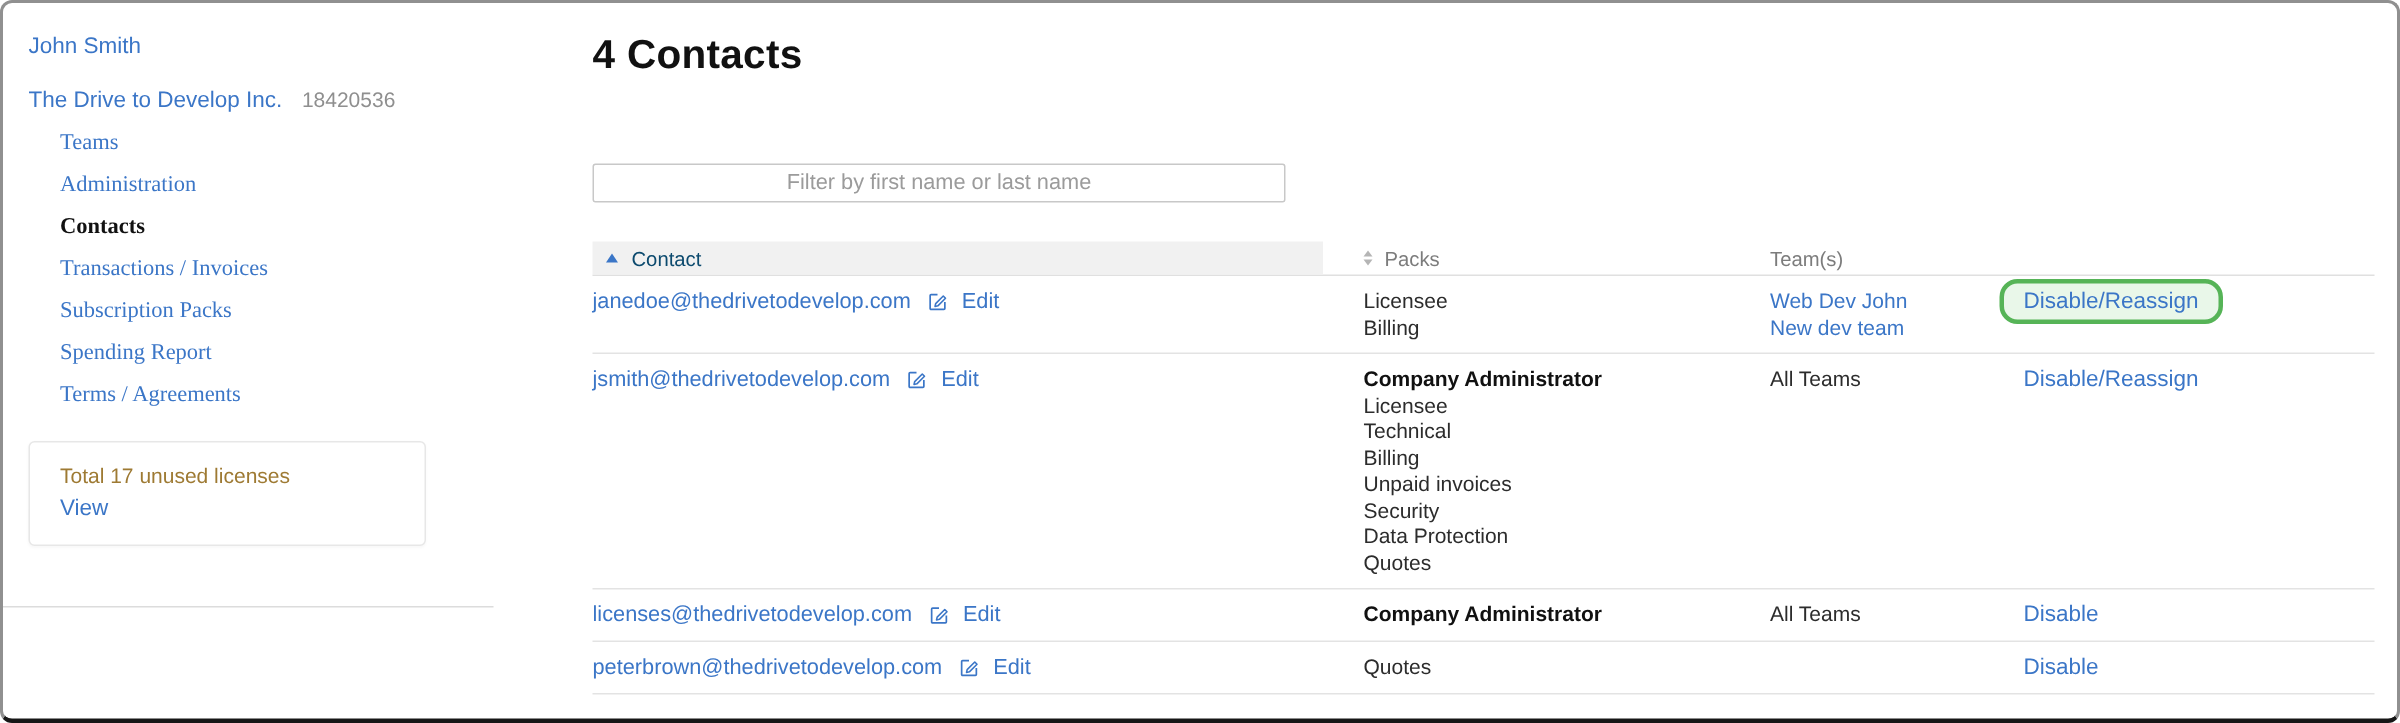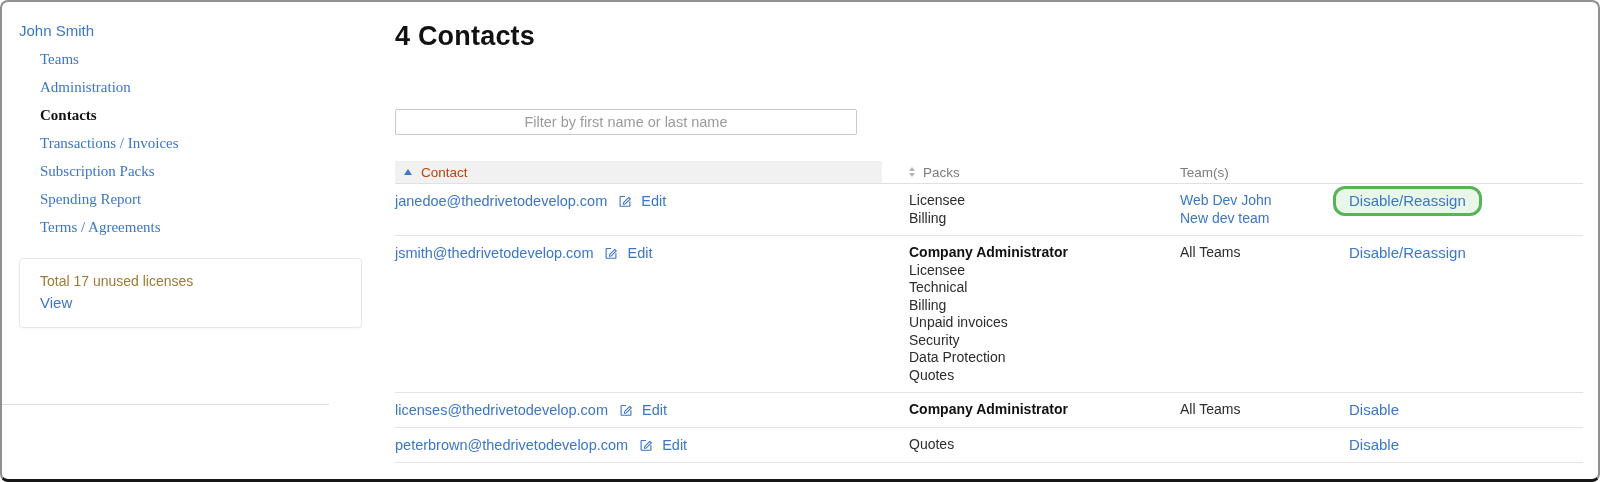--- a/index.html
+++ b/index.html
@@ -26,21 +26,21 @@
   
   .sidebar{position:absolute;left:0;top:0;width:340px;padding:20px 0 0 17px;}
   .user-link{color:var(--link);font-size:15px;cursor:pointer;}
   .company-row{margin-top:19px;display:flex;align-items:baseline;gap:13px;}
   .company-link{color:var(--link);font-size:15px;cursor:pointer;}
   .company-id{color:#8f8f8f;font-size:14px;}
   .side-nav{margin:11px 0 0 21px;font-family:Liberation Serif, serif;}
   .nav-item{color:var(--link);font-size:15px;line-height:19px;margin-bottom:9px;cursor:pointer;}
   .nav-item.active{color:#111;font-weight:700;cursor:default;}
   .license-card{
-    margin-top:21px;width:343px;
+    margin-top:21px;width:265px;
     border:1px solid #e7e7e7;border-radius:4px;
     background:#fff;box-shadow:0 1px 2px rgba(0,0,0,0.03);
     padding:13px 14px 16px 20px;
   }
   .license-text{color:var(--amber);font-size:14px;line-height:18px;}
   .license-view{color:var(--link);font-size:15px;margin-top:4px;cursor:pointer;}
   .sidebar-divider{position:absolute;left:0;top:402px;width:327px;border-top:1px solid #dcdcdc;}
 
   
   .main{position:absolute;left:393px;top:0;width:1188px;}
@@ -49,21 +49,21 @@
     display:block;margin-top:57px;width:462px;height:26px;
     border:1px solid #c8c8c8;border-radius:2px;
     padding:3px 17px;font-size:14.5px;color:#333;
     font-family:"Liberation Sans","DejaVu Sans",sans-serif;outline:none;text-align:center;
   }
   .filter-input::placeholder{color:#9b9b9b;}
 
   .contacts-table{margin-top:26px;width:100%;}
   .thead{display:flex;align-items:stretch;height:23px;border-bottom:1px solid #e0e0e0;font-size:13.5px;}
   .th{display:flex;align-items:center;}
-  .th-contact{width:487px;margin-right:27px;background:#f1f1f1;padding-left:9px;gap:9px;color:#c2410c;}
+  .th-contact{width:487px;margin-right:27px;background:#f1f1f1;padding-left:9px;gap:9px;color:#0c4a6e;}
   .th-type{width:271px;gap:8px;color:#7c7c7c;}
   .th-teams{width:169px;color:#7c7c7c;}
   .th-action{flex:1;}
   .sort-asc{width:0;height:0;border-left:4px solid transparent;border-right:4px solid transparent;border-bottom:6px solid var(--link);}
   .sort-both{display:inline-flex;flex-direction:column;align-items:center;}
   .sort-both .tri-up{width:0;height:0;border-left:3.5px solid transparent;border-right:3.5px solid transparent;border-bottom:4.5px solid #b5b5b5;margin-bottom:2px;}
   .sort-both .tri-down{width:0;height:0;border-left:3.5px solid transparent;border-right:3.5px solid transparent;border-top:4.5px solid #b5b5b5;}
 
   .row{display:flex;align-items:flex-start;padding:8px 0;border-bottom:1px solid var(--divider);}
   .cell{min-height:18px;}
@@ -87,20 +87,24 @@
     margin:-7px 0 0 -16px;
   }
 </style>
 </head>
 <body>
 
 <div class="frame">
 
   <aside class="sidebar">
     <div class="user-link">John Smith</div>
+    <div class="company-row">
+      <span class="company-link">The Drive to Develop Inc.</span>
+      <span class="company-id">18420536</span>
+    </div>
     <nav class="side-nav" id="side-nav">
         <div class="nav-item">Teams</div>
         <div class="nav-item">Administration</div>
         <div class="nav-item active">Contacts</div>
         <div class="nav-item">Transactions / Invoices</div>
         <div class="nav-item">Subscription Packs</div>
         <div class="nav-item">Spending Report</div>
         <div class="nav-item">Terms / Agreements</div>
       </nav>
     <div class="license-card">

